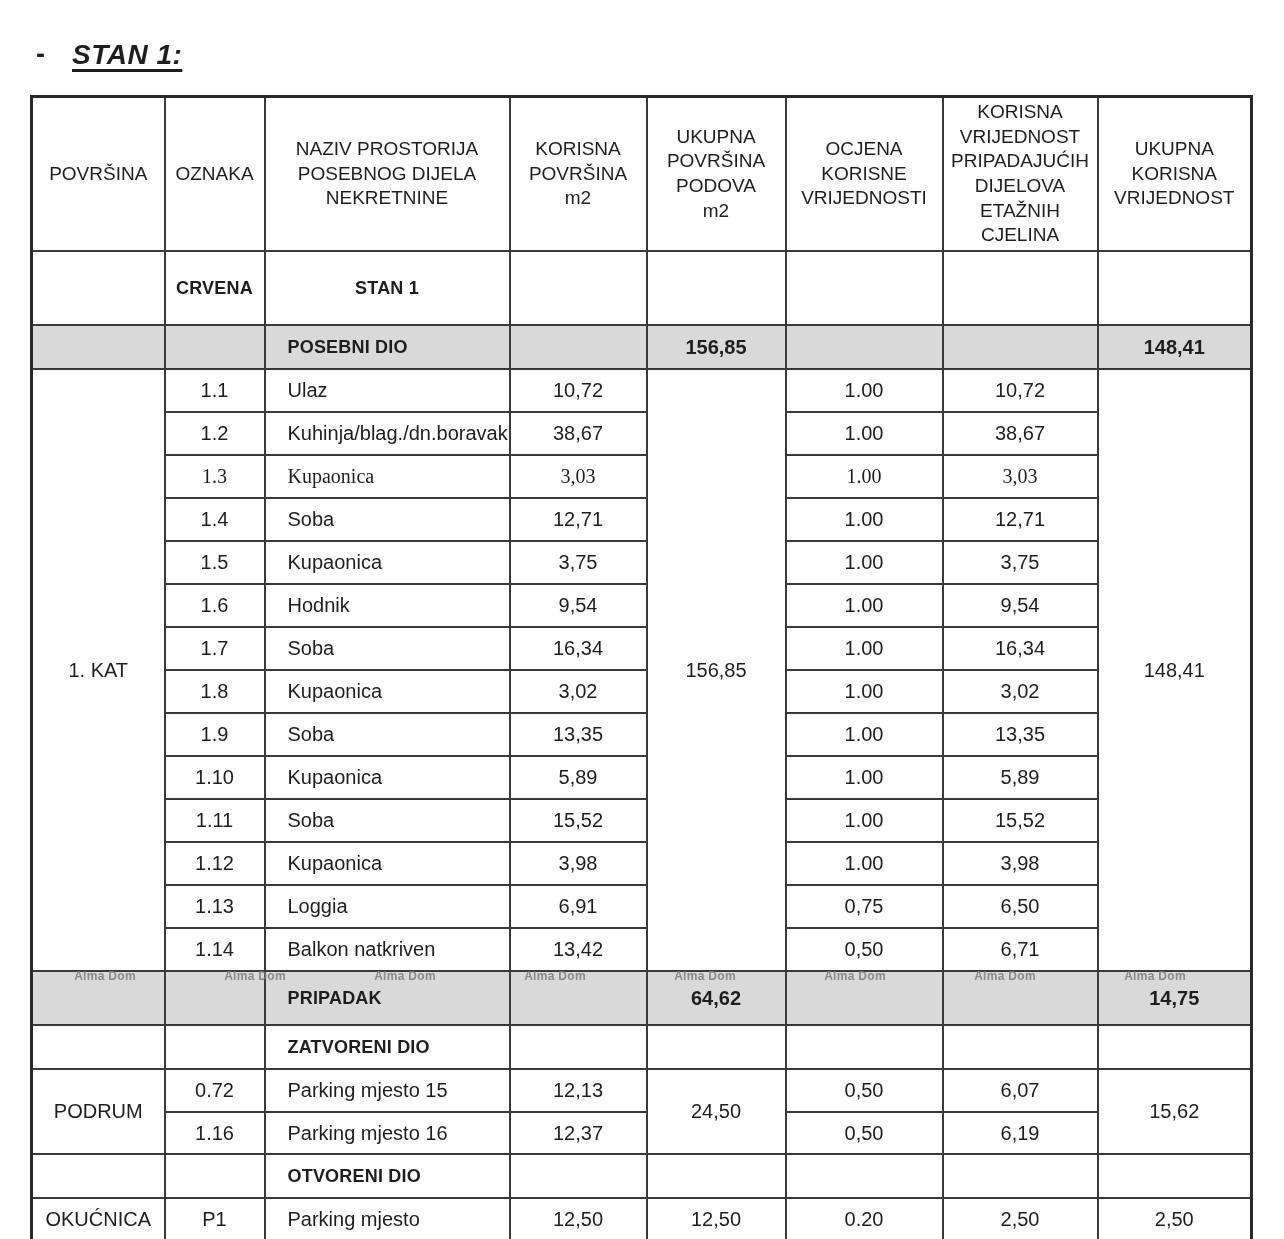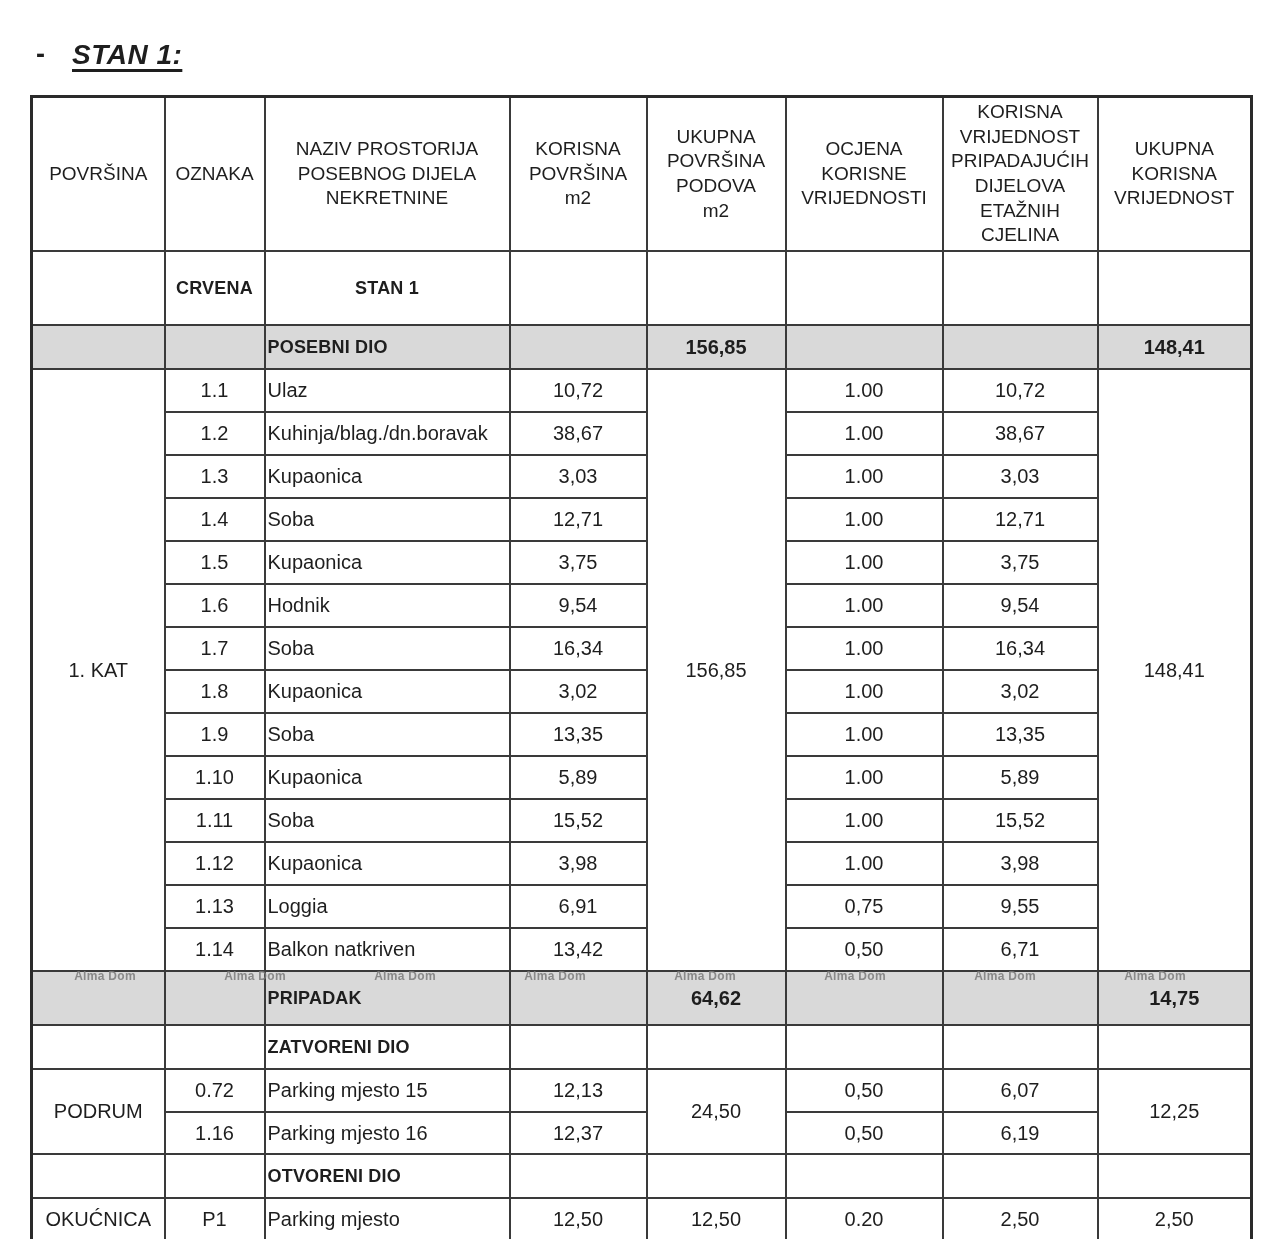--- a/index.html
+++ b/index.html
@@ -26,21 +26,21 @@
   .table-wrap { position: absolute; left: 30px; top: 95px; width: 1224px; height: 1144px; overflow: hidden; }
   table { border-collapse: collapse; table-layout: fixed; width: 1220px; border: 3px solid #2a2a2a; }
   th, td {
     border: 2px solid #3a3a3a;
     text-align: center; vertical-align: middle;
     padding: 2px 6px;
     overflow: visible;
   }
   th { font-weight: normal; font-size: 19px; line-height: 1.3; white-space: pre-line; }
   td { font-size: 20px; line-height: 1.15; }
-  td.left { text-align: left; padding-left: 2px; }
+  td.left { text-align: left; padding-left: 22px; }
   td.bold { font-weight: bold; }
   td.big { font-weight: bold; font-size: 18px; letter-spacing: 0.2px; margin-top: 8px; }
   td.nowrap { white-space: nowrap; padding-left: 1px; padding-right: 1px; }
   tr.gray td { background: #d9d9d9; }
 
   
   .wm-layer { position: absolute; left: 0; top: 0; width: 100%; height: 100%; pointer-events: none; }
   .wm {
     position: absolute; transform: translateX(-50%);
     font-size: 12px; font-weight: 600; letter-spacing: 0.3px;
@@ -130,21 +130,21 @@
             <td>10,72</td>
             <td rowspan="14">148,41</td>
           </tr>
           <tr style="height: 43px;">
             <td>1.2</td>
             <td class="left">Kuhinja/blag./dn.boravak</td>
             <td>38,67</td>
             <td>1.00</td>
             <td>38,67</td>
           </tr>
-          <tr style="height: 43px;">
+          <tr style="height: 43px; font-family: Liberation Serif, serif;">
             <td>1.3</td>
             <td class="left">Kupaonica</td>
             <td>3,03</td>
             <td>1.00</td>
             <td>3,03</td>
           </tr>
           <tr style="height: 43px;">
             <td>1.4</td>
             <td class="left">Soba</td>
             <td>12,71</td>
@@ -205,21 +205,21 @@
             <td class="left">Kupaonica</td>
             <td>3,98</td>
             <td>1.00</td>
             <td>3,98</td>
           </tr>
           <tr style="height: 43px;">
             <td>1.13</td>
             <td class="left">Loggia</td>
             <td>6,91</td>
             <td>0,75</td>
-            <td>9,55</td>
+            <td>6,50</td>
           </tr>
           <tr style="height: 43px;">
             <td>1.14</td>
             <td class="left">Balkon natkriven</td>
             <td>13,42</td>
             <td>0,50</td>
             <td>6,71</td>
           </tr>
           <tr class="gray" style="height: 54px;">
             <td></td>
@@ -242,21 +242,21 @@
             <td></td>
           </tr>
           <tr style="height: 43px;">
             <td rowspan="2">PODRUM</td>
             <td>0.72</td>
             <td class="left">Parking mjesto 15</td>
             <td>12,13</td>
             <td rowspan="2">24,50</td>
             <td>0,50</td>
             <td>6,07</td>
-            <td rowspan="2">12,25</td>
+            <td rowspan="2">15,62</td>
           </tr>
           <tr style="height: 42px;">
             <td>1.16</td>
             <td class="left">Parking mjesto 16</td>
             <td>12,37</td>
             <td>0,50</td>
             <td>6,19</td>
           </tr>
           <tr style="height: 44px;">
             <td></td>

